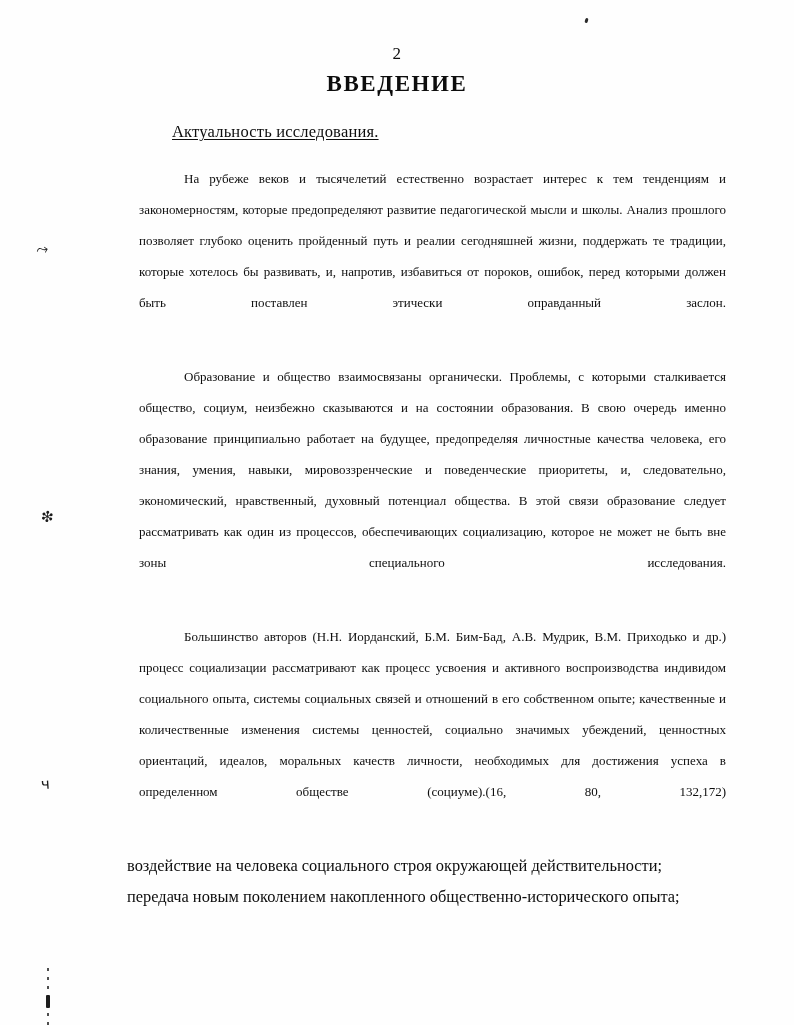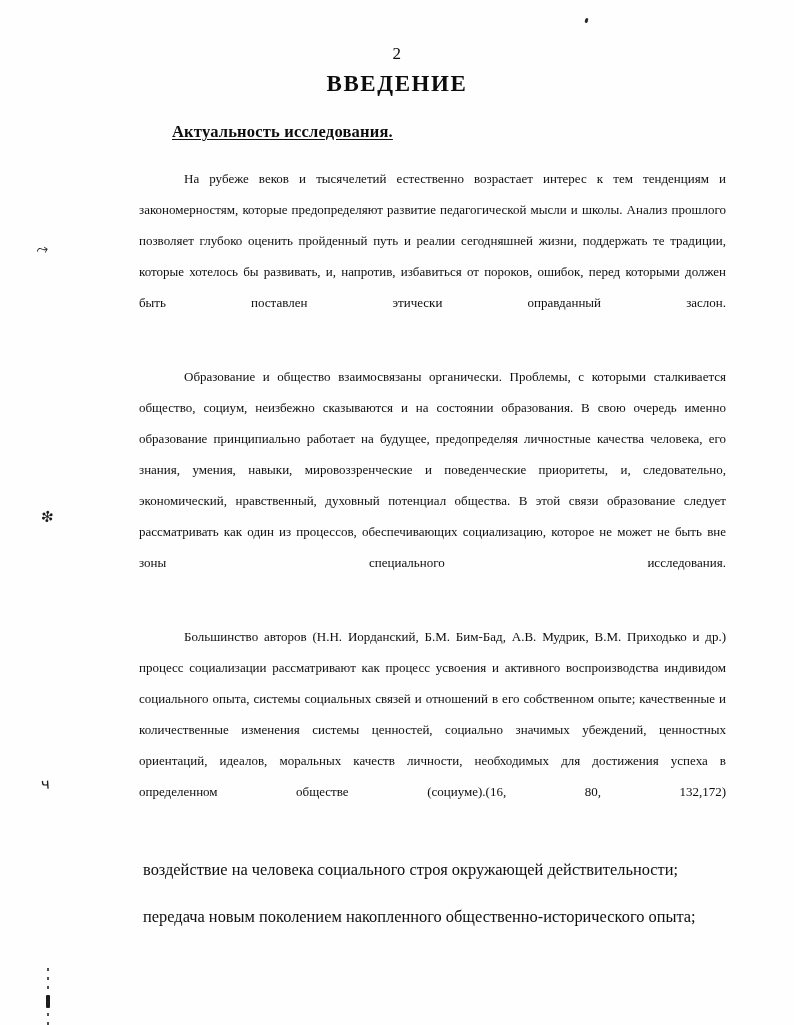--- a/index.html
+++ b/index.html
@@ -48,41 +48,41 @@
   
   .text-column {
     position: absolute;
     left: 127px;
     top: 122px;
     width: 611px;
   }
 
   .subheading {
     font-size: 16.5px;
-    font-weight: 700;
+    font-weight: 400;
     text-decoration: underline;
     text-underline-offset: 2px;
     margin: 0 0 9px 45px;
     letter-spacing: 0.2px;
     display: inline-block;
   }
   .subheading-line { margin-bottom: 9px; }
 
   p.body-par {
     margin: 12px;
     font-size: 13px;
     line-height: 31px;
     text-align: justify;
     text-indent: 45px;
     text-justify: inter-word;
     hyphens: manual;
   }
 
   p.list-line {
-    margin: 16px;
+    margin: 0;
     font-size: 16.4px;
     line-height: 31px;
     text-align: justify;
     text-indent: 0;
   }
 
   
   p.body-par::after {
     content: "";
     display: inline-block;

